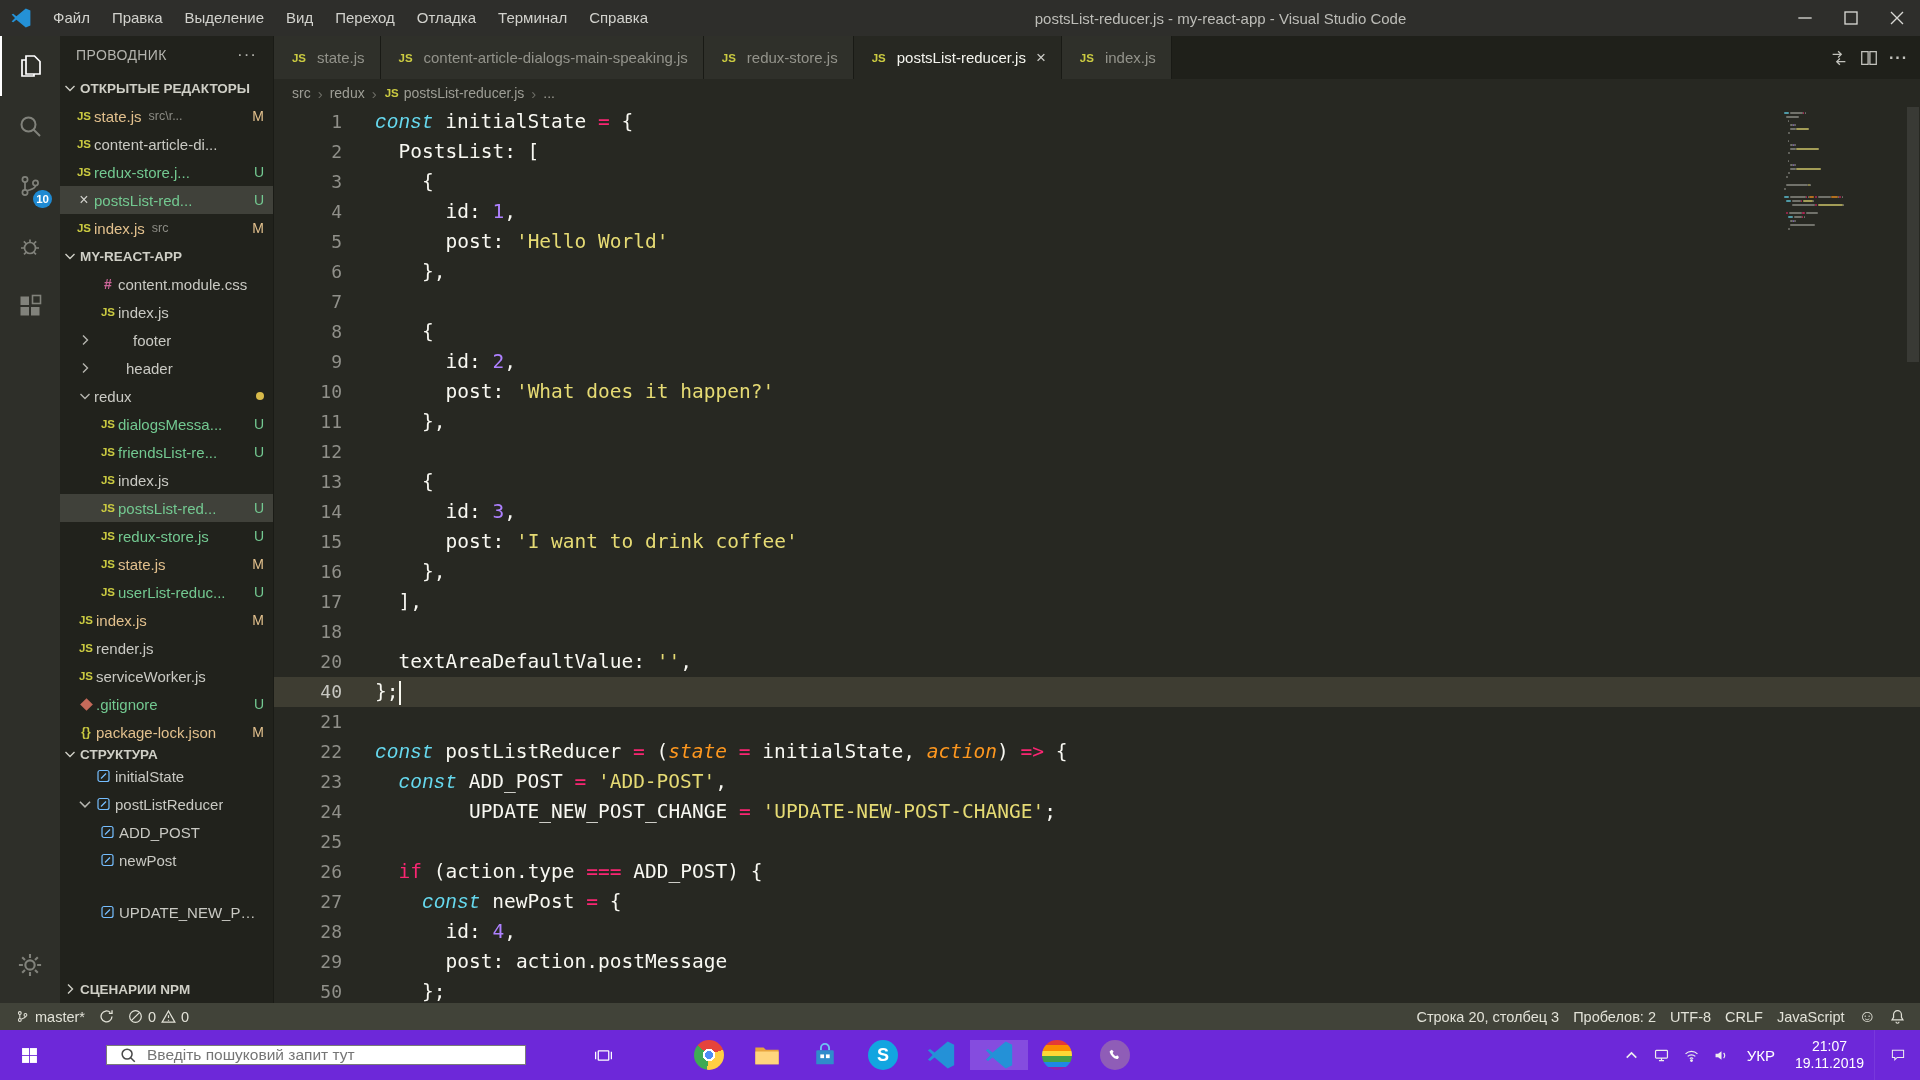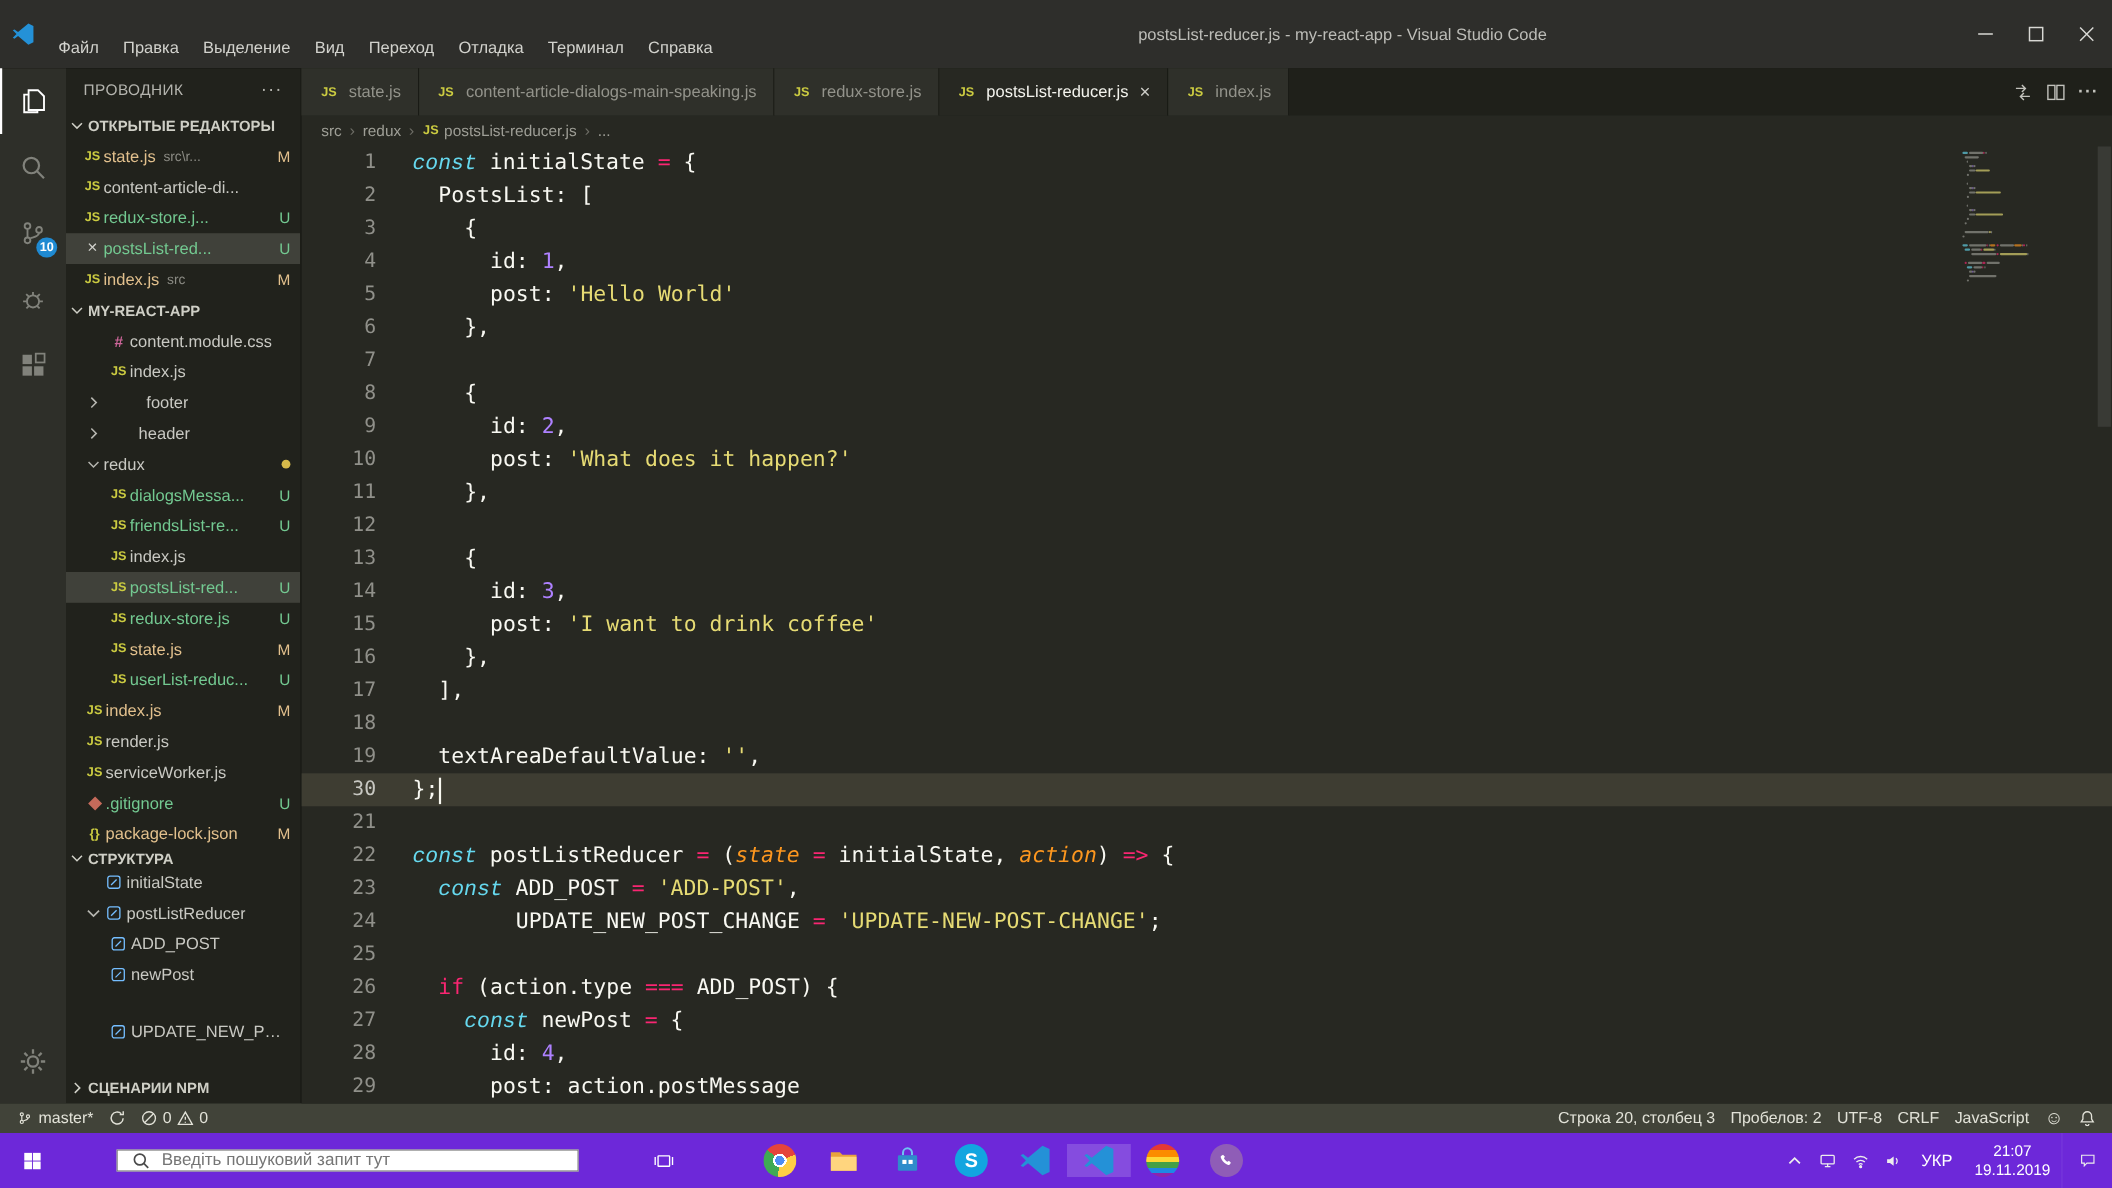--- a/index.html
+++ b/index.html
@@ -3,21 +3,21 @@
 <meta charset="utf-8">
 <style>
   *{margin:0;padding:0;box-sizing:border-box;cursor:default;}
   html,body{width:1920px;height:1080px;overflow:hidden;background:#000;}
   body{font-family:"Liberation Sans",sans-serif;font-size:15px;color:#ccc;}
   .window{width:1920px;height:1080px;display:flex;flex-direction:column;}
 
   
   .titlebar{flex:0 0 36px;background:#2e2e2b;display:flex;align-items:center;color:#c7c7c2;}
   .tb-logo{width:42px;display:flex;justify-content:center;align-items:center;}
-  .menubar{display:flex;margin-top:26px;}
+  .menubar{display:flex;}
   .menu-item{padding:0 11px;line-height:36px;font-size:15px;color:#d2d2cd;}
   .tb-title{flex:1;text-align:center;font-size:15px;color:#bdbdb8;white-space:nowrap;overflow:hidden;}
   .win-controls{display:flex;height:36px;}
   .win-btn{width:46px;display:flex;align-items:center;justify-content:center;color:#d8d8d4;}
 
   
   .main{flex:1 1 auto;display:flex;min-height:0;}
 
   .activitybar{flex:0 0 60px;background:#2e2f29;display:flex;flex-direction:column;align-items:center;}
   .ab-item{width:60px;height:60px;display:flex;align-items:center;justify-content:center;color:#81827b;position:relative;}
@@ -575,25 +575,25 @@
             </div>
             <div class="code-line">
               <span class="ln">17</span>
               <span class="lc"><span class="tk-pl">  ],</span></span>
             </div>
             <div class="code-line">
               <span class="ln">18</span>
               <span class="lc"></span>
             </div>
             <div class="code-line">
-              <span class="ln">19</span>
+              <span class="ln">20</span>
               <span class="lc"><span class="tk-pl">  textAreaDefaultValue: </span><span class="tk-str">''</span><span class="tk-pl">,</span></span>
             </div>
             <div class="code-line current">
-              <span class="ln">30</span>
+              <span class="ln">40</span>
               <span class="lc"><span class="tk-pl">};</span><span class="cursor"></span></span>
             </div>
             <div class="code-line">
               <span class="ln">21</span>
               <span class="lc"></span>
             </div>
             <div class="code-line">
               <span class="ln">22</span>
               <span class="lc"><span class="tk-kw">const</span><span class="tk-pl"> postListReducer </span><span class="tk-op">=</span><span class="tk-pl"> (</span><span class="tk-param">state</span><span class="tk-pl"> </span><span class="tk-op">=</span><span class="tk-pl"> initialState, </span><span class="tk-param">action</span><span class="tk-pl">) </span><span class="tk-op">=&gt;</span><span class="tk-pl"> {</span></span>
             </div>

